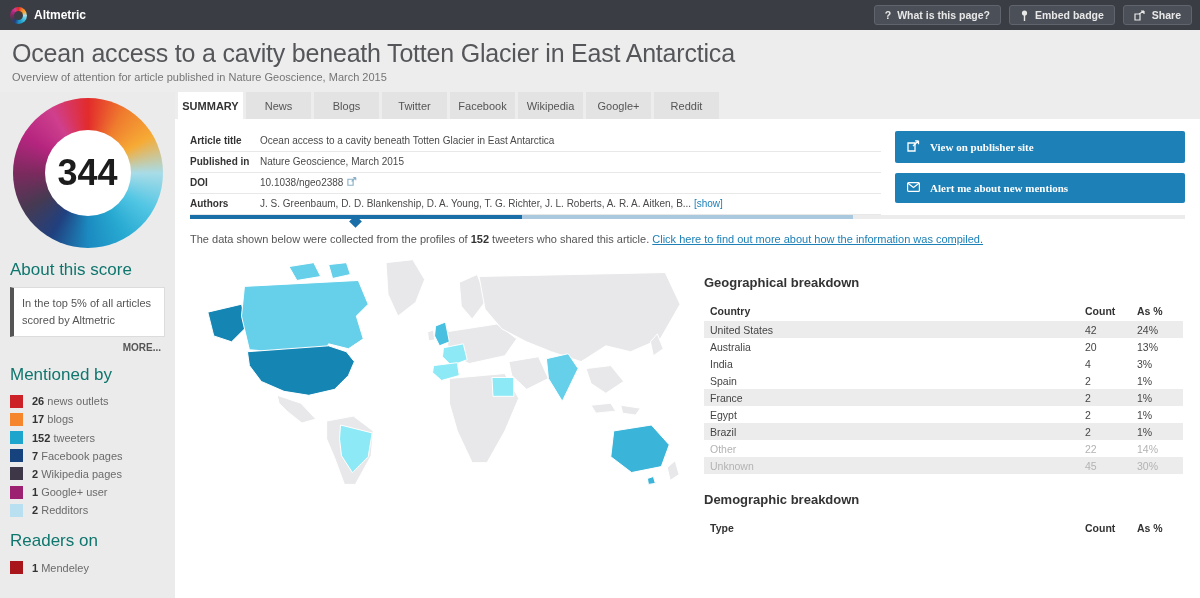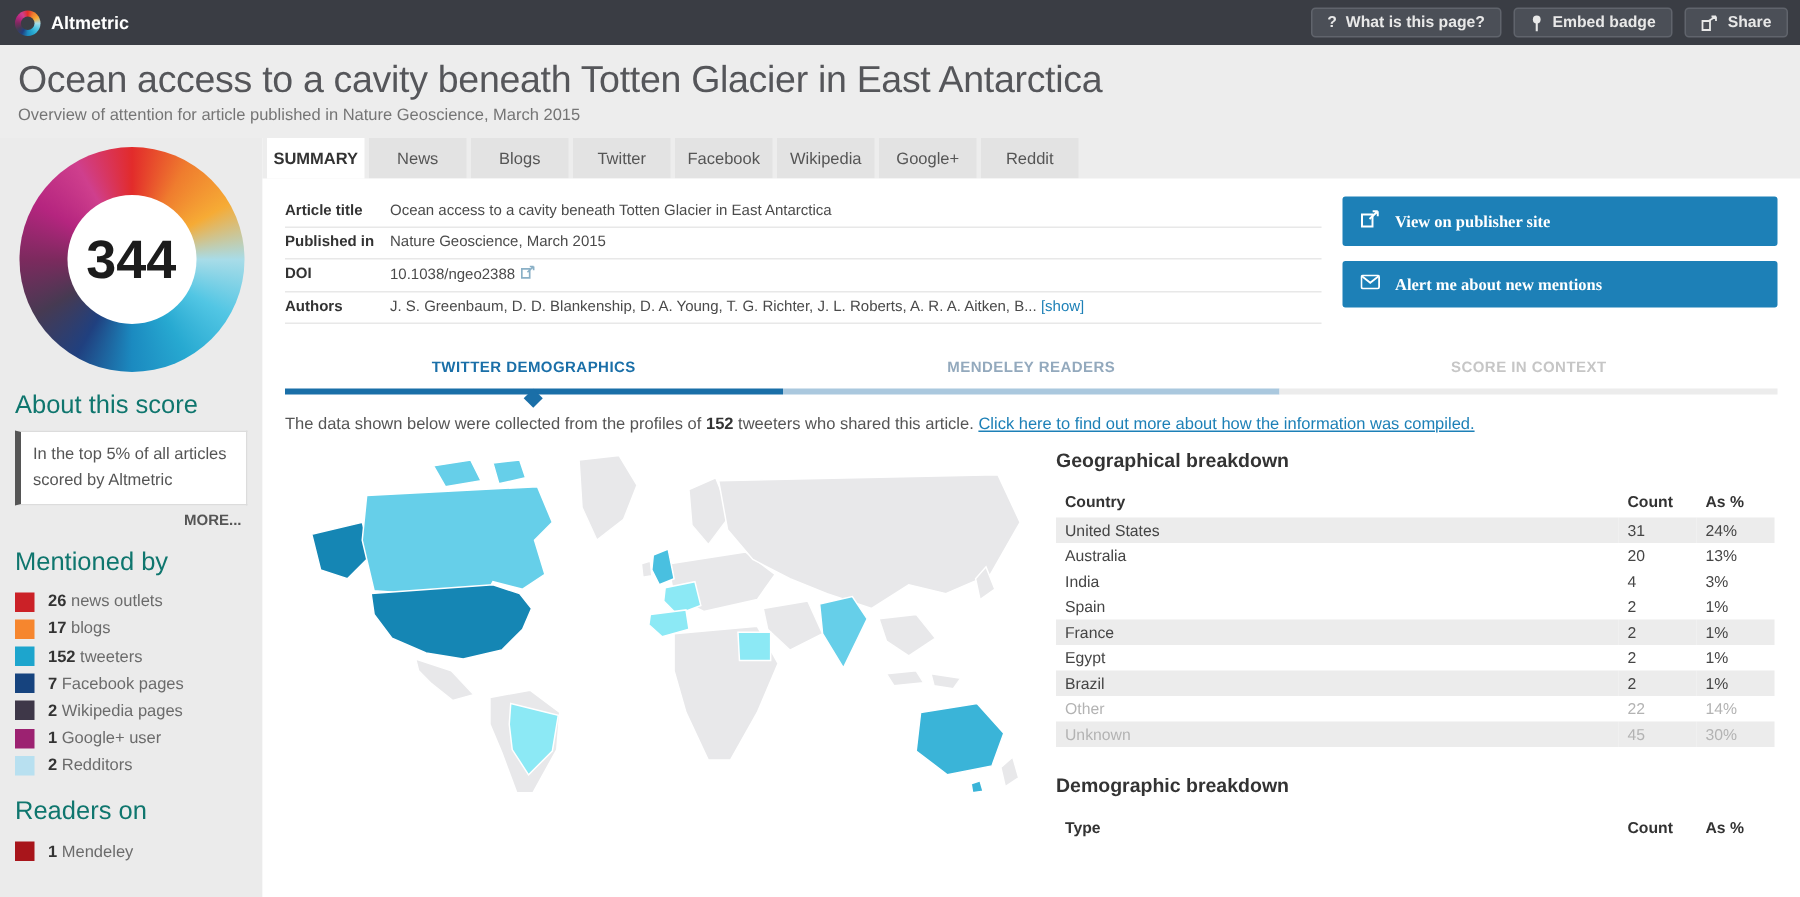--- a/index.html
+++ b/index.html
@@ -79,21 +79,21 @@
 
   
   .intro { margin:14px 0 6px; font-size:11px; color:#555; }
   .intro b { color:#333; }
   .intro a { color:#1d80b7; text-decoration:underline; cursor:pointer; }
 
   
   .cols { display:flex; gap:14px; }
   .map-col { width:500px; flex-shrink:0; position:relative; }
   .tables-col { flex:1; min-width:0; padding-right:2px; }
-  .section-h { font-size:13px; font-weight:bold; color:#333; margin:4px 0 12px; }
+  .section-h { font-size:13px; font-weight:bold; color:#333; margin:24px 0 12px; }
   .section-h.second { margin-top:18px; }
   table.breakdown { width:100%; border-collapse:collapse; font-size:10.5px; }
   .breakdown th { text-align:left; font-weight:bold; color:#333; padding:3px 6px 4px; }
   .breakdown th.num, .breakdown td.num { text-align:left; width:52px; }
   .breakdown td { padding:2.5px 6px; color:#454545; }
   .breakdown tr.shade td { background:#ececec; }
   .breakdown tr.muted td { color:#b3b3b3; }
 
   .world-map { display:block; }
   .world-map path { stroke:#fff; stroke-width:1; }
@@ -245,25 +245,20 @@
               <svg width="13" height="10" viewBox="0 0 13 10">
                   <rect x="0.6" y="0.6" width="11.8" height="8.8" rx="1" fill="none" stroke="#fff" stroke-width="1.2"></rect>
                   <path d="M1 1.2 L6.5 5.5 L12 1.2" fill="none" stroke="#fff" stroke-width="1.2"></path>
                 </svg>
             </span>
             <span>Alert me about new mentions</span>
           </button>
         </div>
       </div>
 
-      <div class="subtabs" id="subtabs">
-          <div class="subtab active">TWITTER DEMOGRAPHICS</div>
-          <div class="subtab secondary">MENDELEY READERS</div>
-          <div class="subtab disabled">SCORE IN CONTEXT</div>
-        </div>
       <div class="subtab-bar">
         <div class="seg seg-1">
             <div class="notch"></div>
           </div>
         <div class="seg seg-2"></div>
         <div class="seg seg-3"></div>
       </div>
 
       <div class="intro">
         <span>The data shown below were collected from the profiles of </span><b>152</b><span> tweeters who shared this article. </span><a>Click here to find out more about how the information was compiled.</a>
@@ -312,21 +307,21 @@
             <thead>
               <tr>
                 <th>Country</th>
                 <th class="num">Count</th>
                 <th class="num">As %</th>
               </tr>
             </thead>
             <tbody id="geo-body">
                 <tr class="shade">
                   <td>United States</td>
-                  <td class="num">31</td>
+                  <td class="num">42</td>
                   <td class="num">24%</td>
                 </tr>
                 <tr class="">
                   <td>Australia</td>
                   <td class="num">20</td>
                   <td class="num">13%</td>
                 </tr>
                 <tr class="">
                   <td>India</td>
                   <td class="num">4</td>

